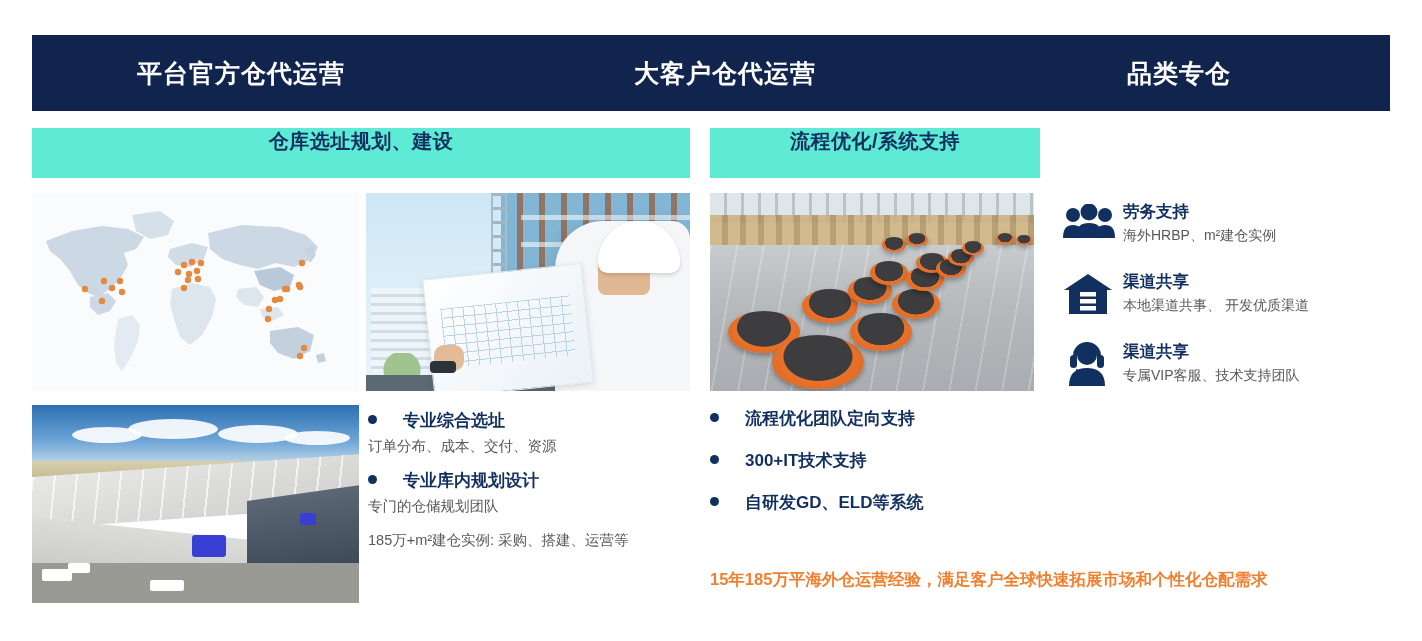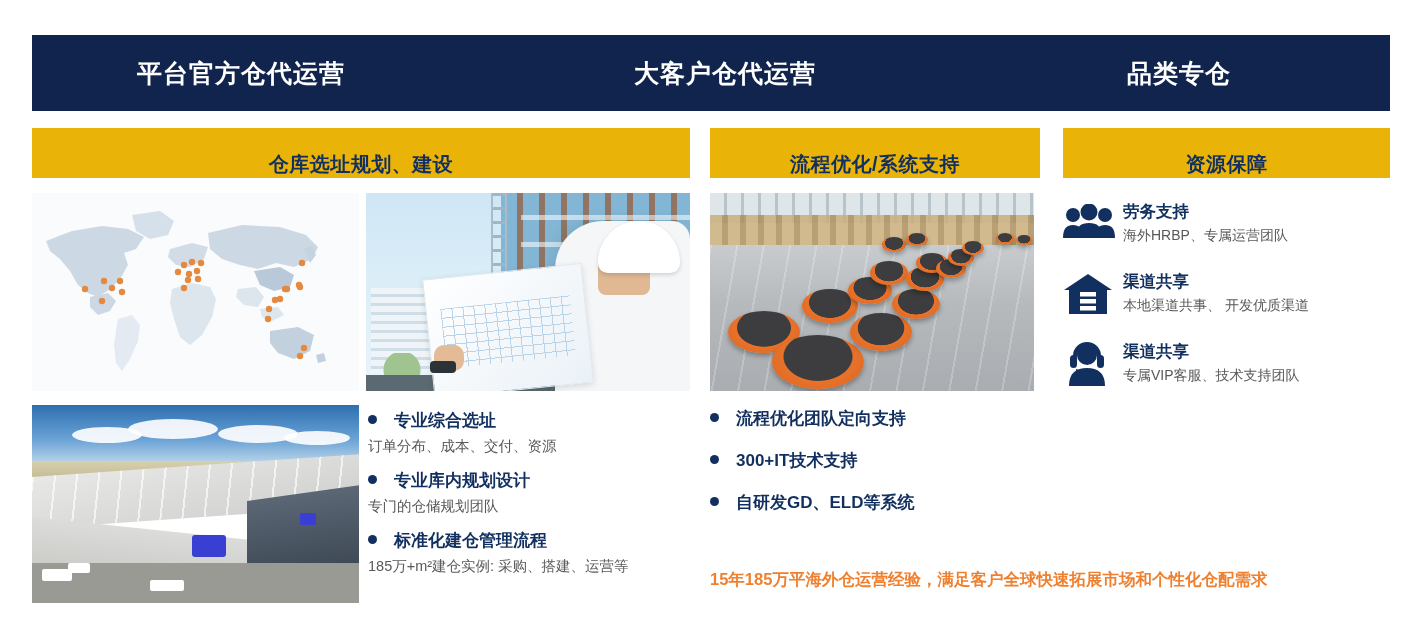--- a/index.html
+++ b/index.html
@@ -22,22 +22,22 @@
     color: #ffffff; font-weight: bold; font-size: 25px;
     letter-spacing: 1px; white-space: nowrap;
     position: absolute; top: 50%; transform: translateY(-50%);
   }
   .tt-0 { left: 105px; }
   .tt-1 { left: 602px; }
   .tt-2 { left: 1095px; }
 
   
   .sechead {
-    position: absolute; height: 50px; background: #eab308;
-    display: flex; align-items: flex-end; justify-content: center;
+    position: absolute; height: 50px; background: #5eead4;
+    display: flex; align-items: flex-start; justify-content: center;
   }
   .sechead span {
     color: #12305f; font-weight: bold; font-size: 20px; letter-spacing: .5px;
   }
   .sh-0 { left: 32px;   top: 128px; width: 658px; }
   .sh-1 { left: 710px;  top: 128px; width: 330px; }
   .sh-2 { left: 1063px; top: 128px; width: 327px; }
 
   
   .photo { position: absolute; overflow: hidden; }
@@ -117,21 +117,21 @@
   .ae-truck { position:absolute; background:#ffffff; border-radius:2px; }
 
   
   .bullets { position: absolute; }
   .bl-left { left: 368px; top: 410px; width: 322px; }
   .bl-mid  { left: 710px; top: 408px; width: 330px; }
 
   .bitem { margin-bottom: 14px; }
   .bitem:last-child { margin-bottom: 0; }
   .btitle {
-    display: flex; align-items: baseline; gap: 17px;
+    display: flex; align-items: baseline; gap: 26px;
     color: #12305f; font-weight: bold; font-size: 17px; line-height: 22px;
   }
   .dot {
     width: 9px; height: 9px; border-radius: 50%;
     background: #12305f; flex: 0 0 9px; position: relative; top: -2px;
   }
   .bsub {
     color: #58595b; font-size: 14.5px; line-height: 20px;
     margin-top: 4px; margin-left: 0px;
   }
@@ -164,23 +164,20 @@
     <div class="topbar-title tt-0">平台官方仓代运营</div>
     <div class="topbar-title tt-1">大客户仓代运营</div>
     <div class="topbar-title tt-2">品类专仓</div>
   </div>
 
   <div class="sechead sh-0">
     <span>仓库选址规划、建设</span>
   </div>
   <div class="sechead sh-1">
     <span>流程优化/系统支持</span>
-  </div>
-  <div class="sechead sh-2">
-    <span>资源保障</span>
   </div>
 
   <div class="photo map">
     <svg viewBox="0 0 327 198" xmlns="http://www.w3.org/2000/svg">
       <rect width="327" height="198" fill="#fafbfc"></rect>
       <g fill="#ccd8e4">
 
         <path d="M14,48 L40,38 L70,33 L96,36 L112,44 L104,56 L92,60 L96,72 L88,86 L78,96 L66,104 L56,100 L46,92 L38,78 L28,66 L18,58 Z"></path>
         <path d="M58,104 L76,100 L84,108 L78,118 L66,122 L58,114 Z"></path>
 
@@ -299,24 +296,20 @@
       <div class="bsub">订单分布、成本、交付、资源</div>
     </div>
     <div class="bitem">
       <div class="btitle">
         <span class="dot"></span>
         <span>专业库内规划设计</span>
       </div>
       <div class="bsub">专门的仓储规划团队</div>
     </div>
     <div class="bitem">
-      <div class="btitle">
-        <span class="dot"></span>
-        <span>标准化建仓管理流程</span>
-      </div>
       <div class="bsub">185万+m²建仓实例: 采购、搭建、运营等</div>
     </div>
   </div>
 
   <div class="bullets bl-mid">
     <div class="bitem">
       <div class="btitle">
         <span class="dot"></span>
         <span>流程优化团队定向支持</span>
       </div>
@@ -345,21 +338,21 @@
             <path d="M0,34 C0,24 4,21 10,21 C16,21 20,24 20,34 Z"></path>
             <circle cx="42" cy="11" r="7"></circle>
             <path d="M32,34 C32,24 36,21 42,21 C48,21 52,24 52,34 Z"></path>
             <circle cx="26" cy="8" r="8.5"></circle>
             <path d="M13,34 C13,22 18,19 26,19 C34,19 39,22 39,34 Z"></path>
           </g>
         </svg>
       </div>
       <div class="restxt">
         <div class="restitle">劳务支持</div>
-        <div class="ressub">海外HRBP、专属运营团队</div>
+        <div class="ressub">海外HRBP、m²建仓实例</div>
       </div>
     </div>
 
     <div class="resrow">
       <div class="resicon">
         <svg width="50" height="44" viewBox="0 0 50 44" xmlns="http://www.w3.org/2000/svg">
           <g fill="#12305f">
             <path d="M25,2 L49,18 L44,18 L44,42 L6,42 L6,18 L1,18 Z"></path>
           </g>
           <g fill="#ffffff">

